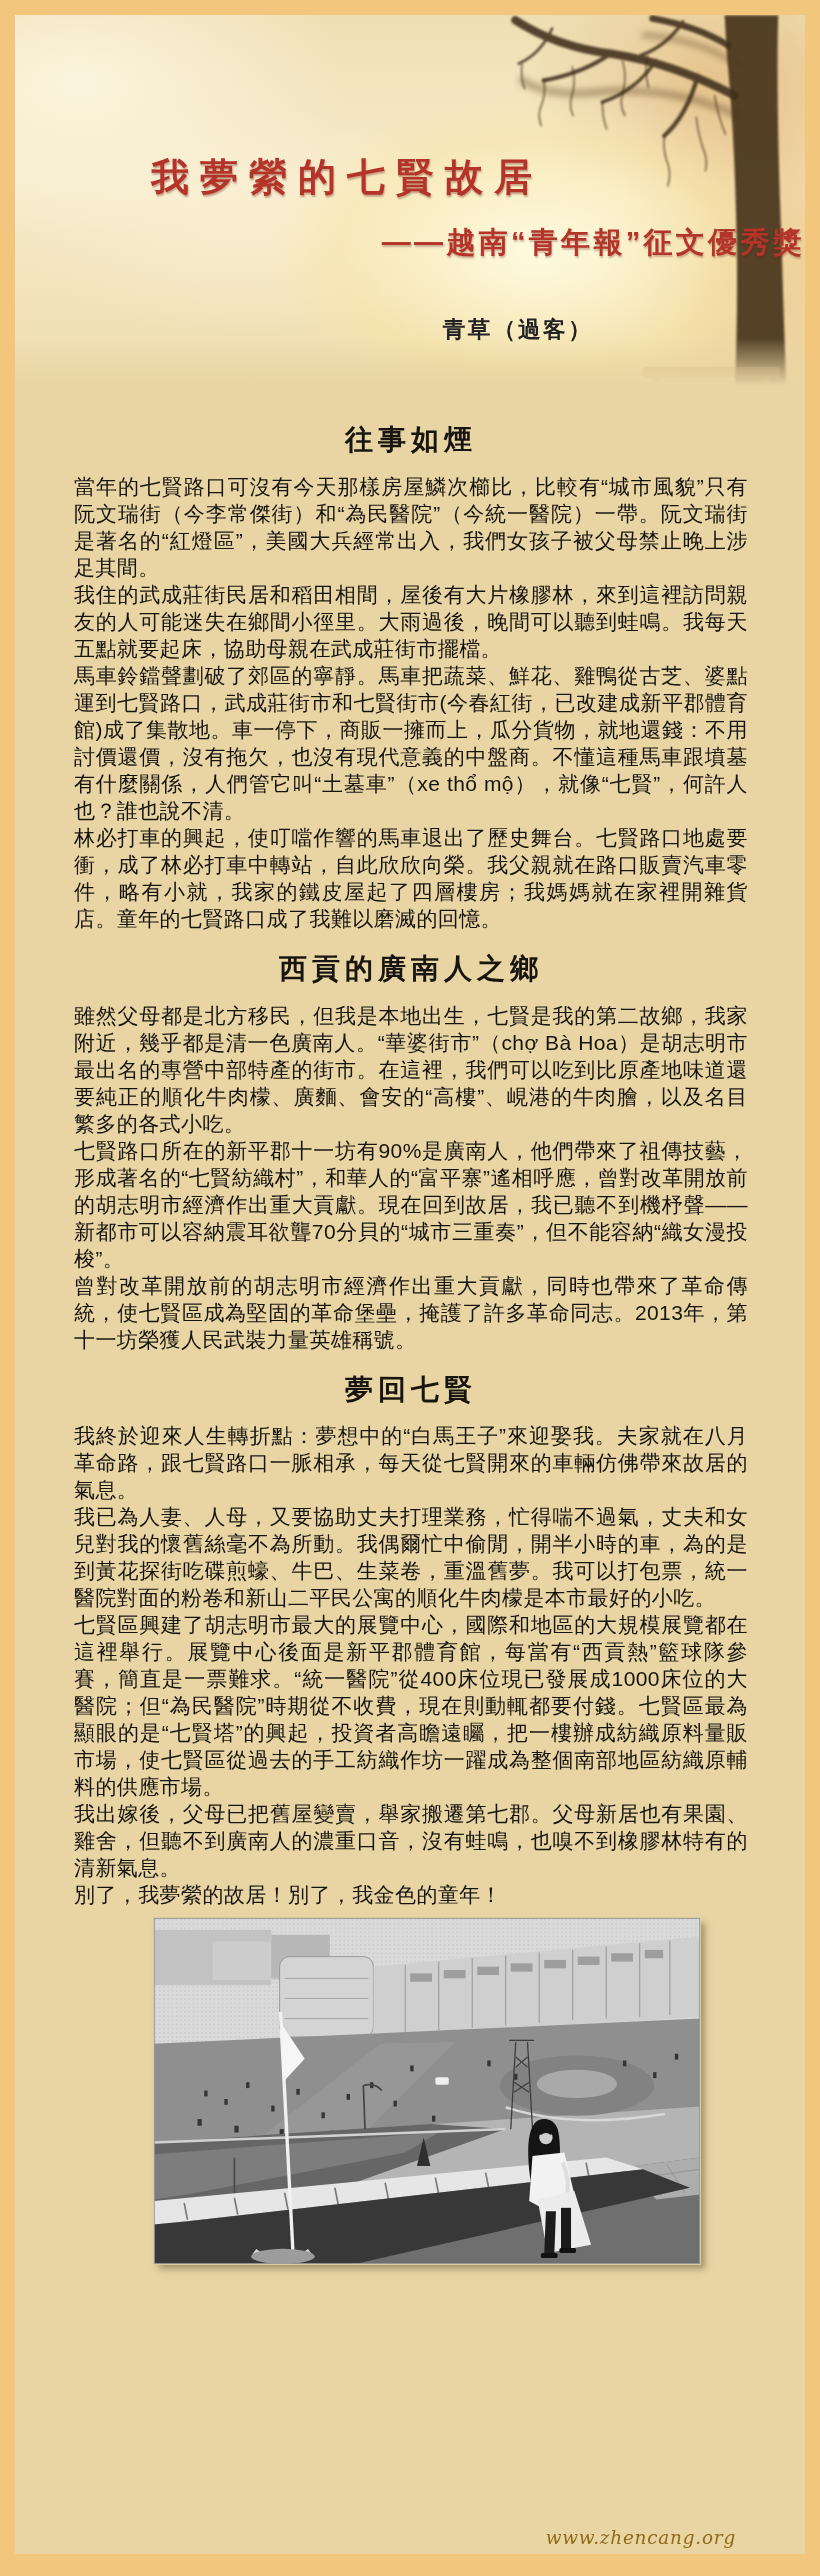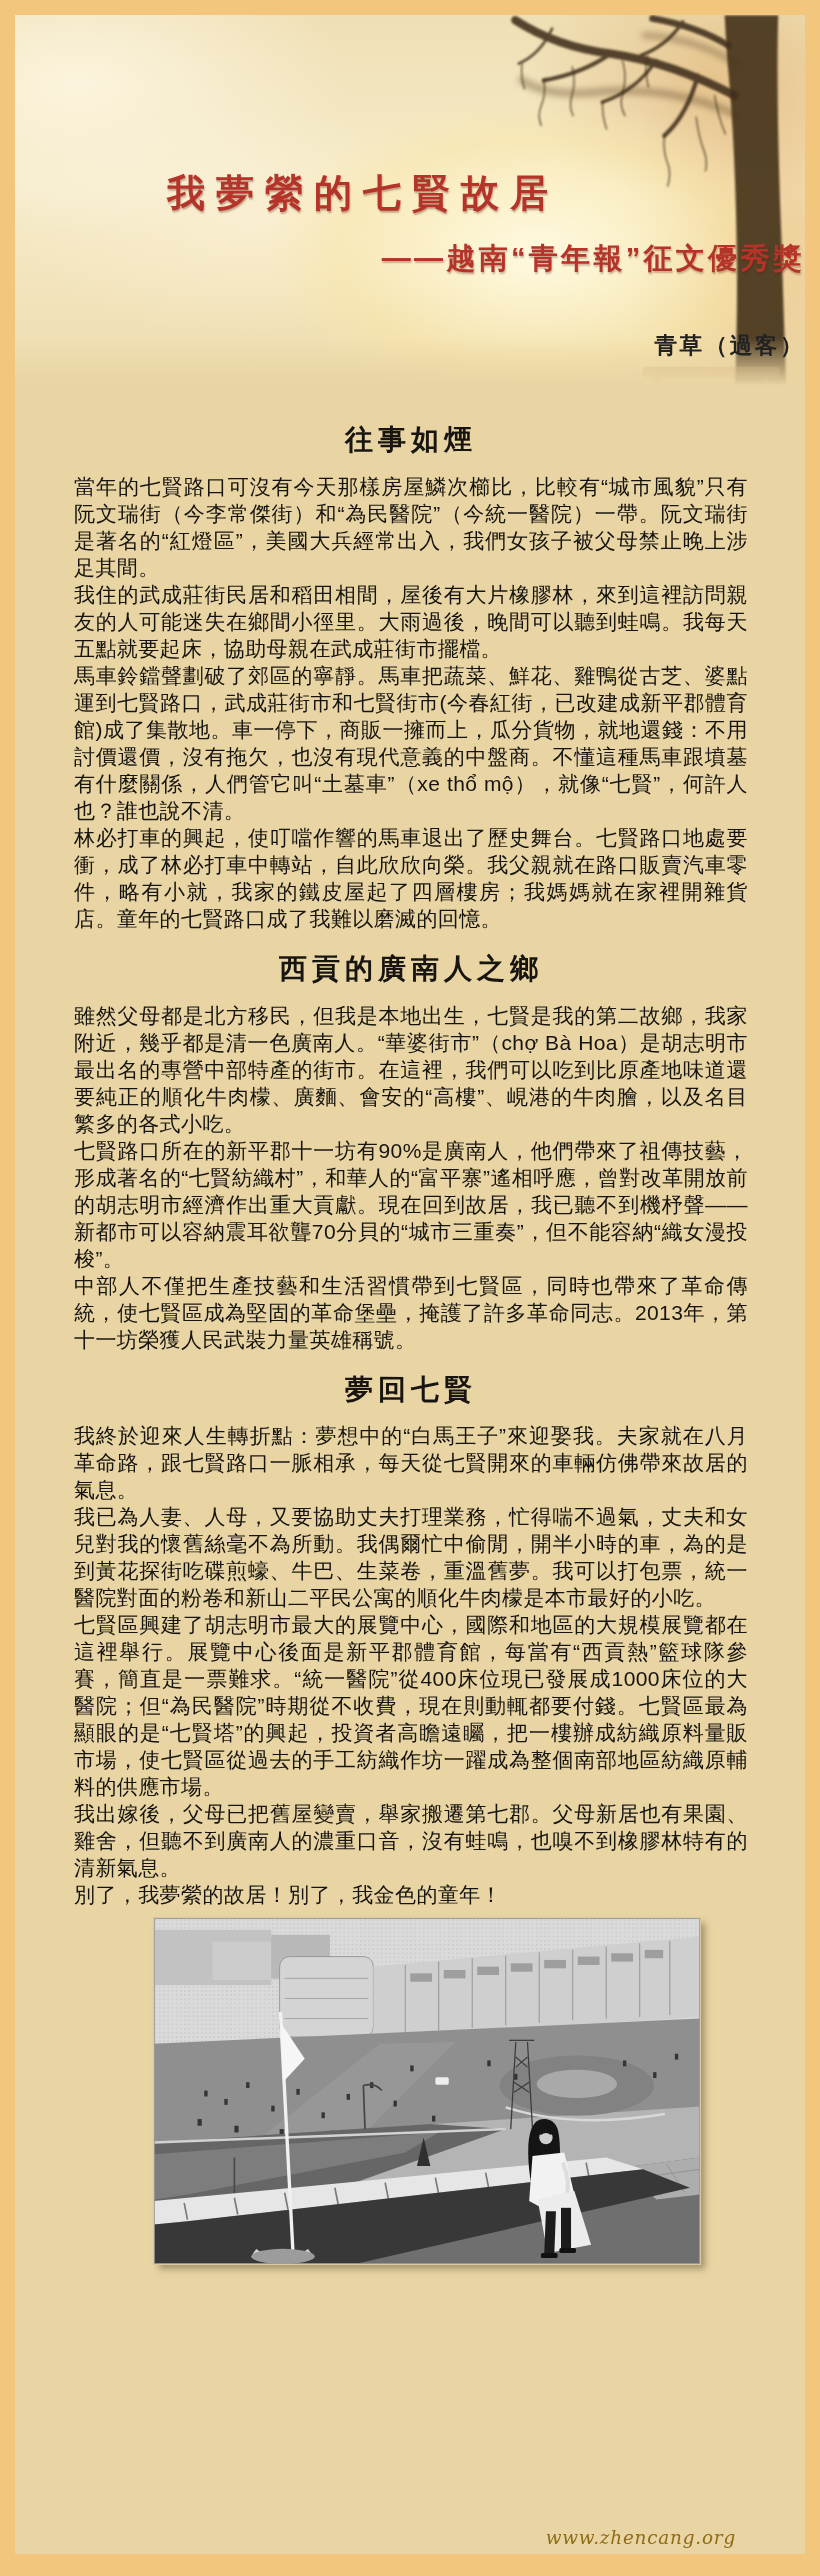--- a/index.html
+++ b/index.html
@@ -15,25 +15,25 @@
       radial-gradient(ellipse 268px 184px at 88% 18%, rgba(214,156,86,.42), rgba(0,0,0,0) 70%),
       radial-gradient(ellipse 218px 352px at 96% 60%, rgba(230,180,108,.5), rgba(0,0,0,0) 70%),
       radial-gradient(ellipse 435px 251px at 8% 18%, rgba(253,246,226,.85), rgba(0,0,0,0) 62%),
       radial-gradient(ellipse 352px 167px at 30% 55%, rgba(252,242,215,.6), rgba(0,0,0,0) 70%),
       linear-gradient(180deg,#efdfb4 0%,#f6ebca 45%,#eedcae 100%);
   }
   .hero::after{content:"";position:absolute;left:0;right:0;bottom:0;height:50px;
     background:linear-gradient(180deg, rgba(233,213,163,0) 0%, #e9d5a3 95%);}
   .tree{position:absolute;top:0;right:0;width:360px;height:377px;}
   .title-block{position:relative;z-index:2;padding:142px 0 0 136px;}
-  .main-title{margin:16px;font-size:38px;line-height:1.1;font-weight:bold;letter-spacing:11px;
+  .main-title{margin:0;font-size:38px;line-height:1.1;font-weight:bold;letter-spacing:11px;
     color:#b5342a;text-shadow:0.8px 1.7px 1.7px rgba(96,30,18,.35);}
   .sub-title{margin:28.5px 0 0 11.7px;font-size:29px;line-height:1.1;font-weight:bold;letter-spacing:3.3px;
     color:#b5342a;text-shadow:0.8px 1.7px 1.7px rgba(96,30,18,.3);text-align:right;}
-  .author{margin:55px 0 0 0;padding-left:80px;text-align:right;font-size:22.6px;letter-spacing:2.5px;
+  .author{margin:55px 0 0 0;padding-left:80px;text-align:center;font-size:22.6px;letter-spacing:2.5px;
     color:#222;font-weight:bold;font-family:Liberation Mono, monospace;}
 
   
   .content{position:relative;padding:15px 57px 0 59px;color:#161410;}
   .para{margin:0;font-size:21px;line-height:27px;text-align:justify;
     font-weight:500;letter-spacing:0.4px;}
   .section-heading{margin:18.4px 0 13.4px 0;text-align:center;font-size:28px;font-weight:bold;
     letter-spacing:5px;color:#181510;}
 
   
@@ -110,21 +110,21 @@
 
       <div>
           <h3 class="section-heading">往事如煙</h3>
           <p class="para">當年的七賢路口可沒有今天那樣房屋鱗次櫛比，比較有“城市風貌”只有阮文瑞街（今李常傑街）和“為民醫院”（今統一醫院）一帶。阮文瑞街是著名的“紅燈區”，美國大兵經常出入，我們女孩子被父母禁止晚上涉足其間。</p>
           <p class="para">我住的武成莊街民居和稻田相間，屋後有大片橡膠林，來到這裡訪問親友的人可能迷失在鄉間小徑里。大雨過後，晚間可以聽到蛙鳴。我每天五點就要起床，協助母親在武成莊街市擺檔。</p>
           <p class="para">馬車鈴鐺聲劃破了郊區的寧靜。馬車把蔬菜、鮮花、雞鴨從古芝、婆點運到七賢路口，武成莊街市和七賢街市(今春紅街，已改建成新平郡體育館)成了集散地。車一停下，商販一擁而上，瓜分貨物，就地還錢：不用討價還價，沒有拖欠，也沒有現代意義的中盤商。不懂這種馬車跟墳墓有什麼關係，人們管它叫“土墓車”（xe thổ mộ），就像“七賢”，何許人也？誰也說不清。</p>
           <p class="para">林必打車的興起，使叮噹作響的馬車退出了歷史舞台。七賢路口地處要衝，成了林必打車中轉站，自此欣欣向榮。我父親就在路口販賣汽車零件，略有小就，我家的鐵皮屋起了四層樓房；我媽媽就在家裡開雜貨店。童年的七賢路口成了我難以磨滅的回憶。</p>
           <h3 class="section-heading">西貢的廣南人之鄉</h3>
           <p class="para">雖然父母都是北方移民，但我是本地出生，七賢是我的第二故鄉，我家附近，幾乎都是清一色廣南人。“華婆街市”（chợ Bà Hoa）是胡志明市最出名的專營中部特產的街市。在這裡，我們可以吃到比原產地味道還要純正的順化牛肉檬、廣麵、會安的“高樓”、峴港的牛肉膾，以及名目繁多的各式小吃。</p>
           <p class="para">七賢路口所在的新平郡十一坊有90%是廣南人，他們帶來了祖傳技藝，形成著名的“七賢紡織村”，和華人的“富平寨”遙相呼應，曾對改革開放前的胡志明市經濟作出重大貢獻。現在回到故居，我已聽不到機杼聲——新都市可以容納震耳欲聾70分貝的“城市三重奏”，但不能容納“織女漫投梭”。</p>
-          <p class="para">中部人不僅把生產技藝和生活習慣帶到七賢區，同時也帶來了革命傳統，使七賢區成為堅固的革命堡壘，掩護了許多革命同志。2013年，第十一坊榮獲人民武裝力量英雄稱號。</p>
+          <p class="para">曾對改革開放前的胡志明市經濟作出重大貢獻，同時也帶來了革命傳統，使七賢區成為堅固的革命堡壘，掩護了許多革命同志。2013年，第十一坊榮獲人民武裝力量英雄稱號。</p>
           <h3 class="section-heading">夢回七賢</h3>
           <p class="para">我終於迎來人生轉折點：夢想中的“白馬王子”來迎娶我。夫家就在八月革命路，跟七賢路口一脈相承，每天從七賢開來的車輛仿佛帶來故居的氣息。</p>
           <p class="para">我已為人妻、人母，又要協助丈夫打理業務，忙得喘不過氣，丈夫和女兒對我的懷舊絲毫不為所動。我偶爾忙中偷閒，開半小時的車，為的是到黃花探街吃碟煎蠔、牛巴、生菜卷，重溫舊夢。我可以打包票，統一醫院對面的粉卷和新山二平民公寓的順化牛肉檬是本市最好的小吃。</p>
           <p class="para">七賢區興建了胡志明市最大的展覽中心，國際和地區的大規模展覽都在這裡舉行。展覽中心後面是新平郡體育館，每當有“西貢熱”籃球隊參賽，簡直是一票難求。“統一醫院”從400床位現已發展成1000床位的大醫院；但“為民醫院”時期從不收費，現在則動輒都要付錢。七賢區最為顯眼的是“七賢塔”的興起，投資者高瞻遠矚，把一樓辦成紡織原料量販市場，使七賢區從過去的手工紡織作坊一躍成為整個南部地區紡織原輔料的供應市場。</p>
           <p class="para">我出嫁後，父母已把舊屋變賣，舉家搬遷第七郡。父母新居也有果園、雞舍，但聽不到廣南人的濃重口音，沒有蛙鳴，也嗅不到橡膠林特有的清新氣息。</p>
           <p class="para">別了，我夢縈的故居！別了，我金色的童年！</p>
         </div>
 
       <figure class="photo-figure">
 

